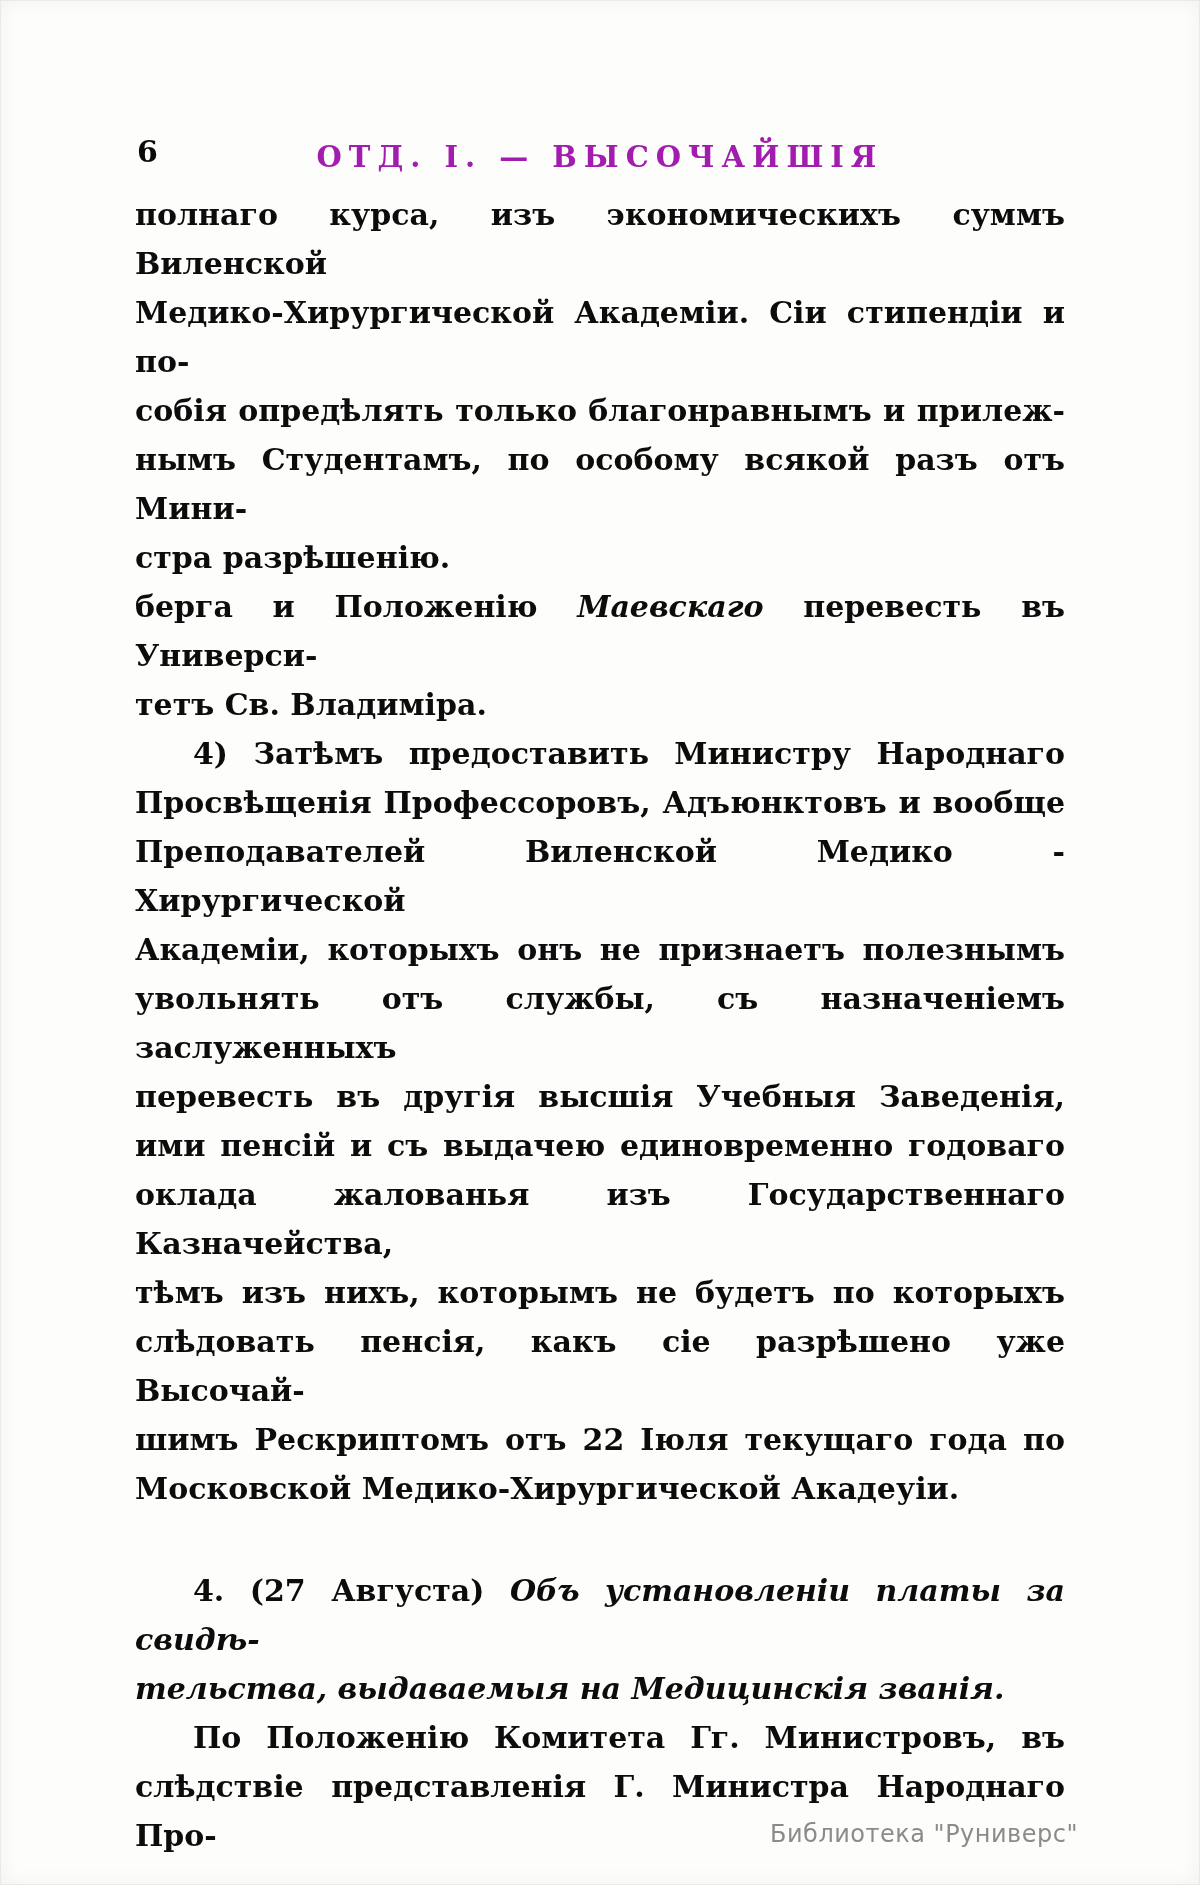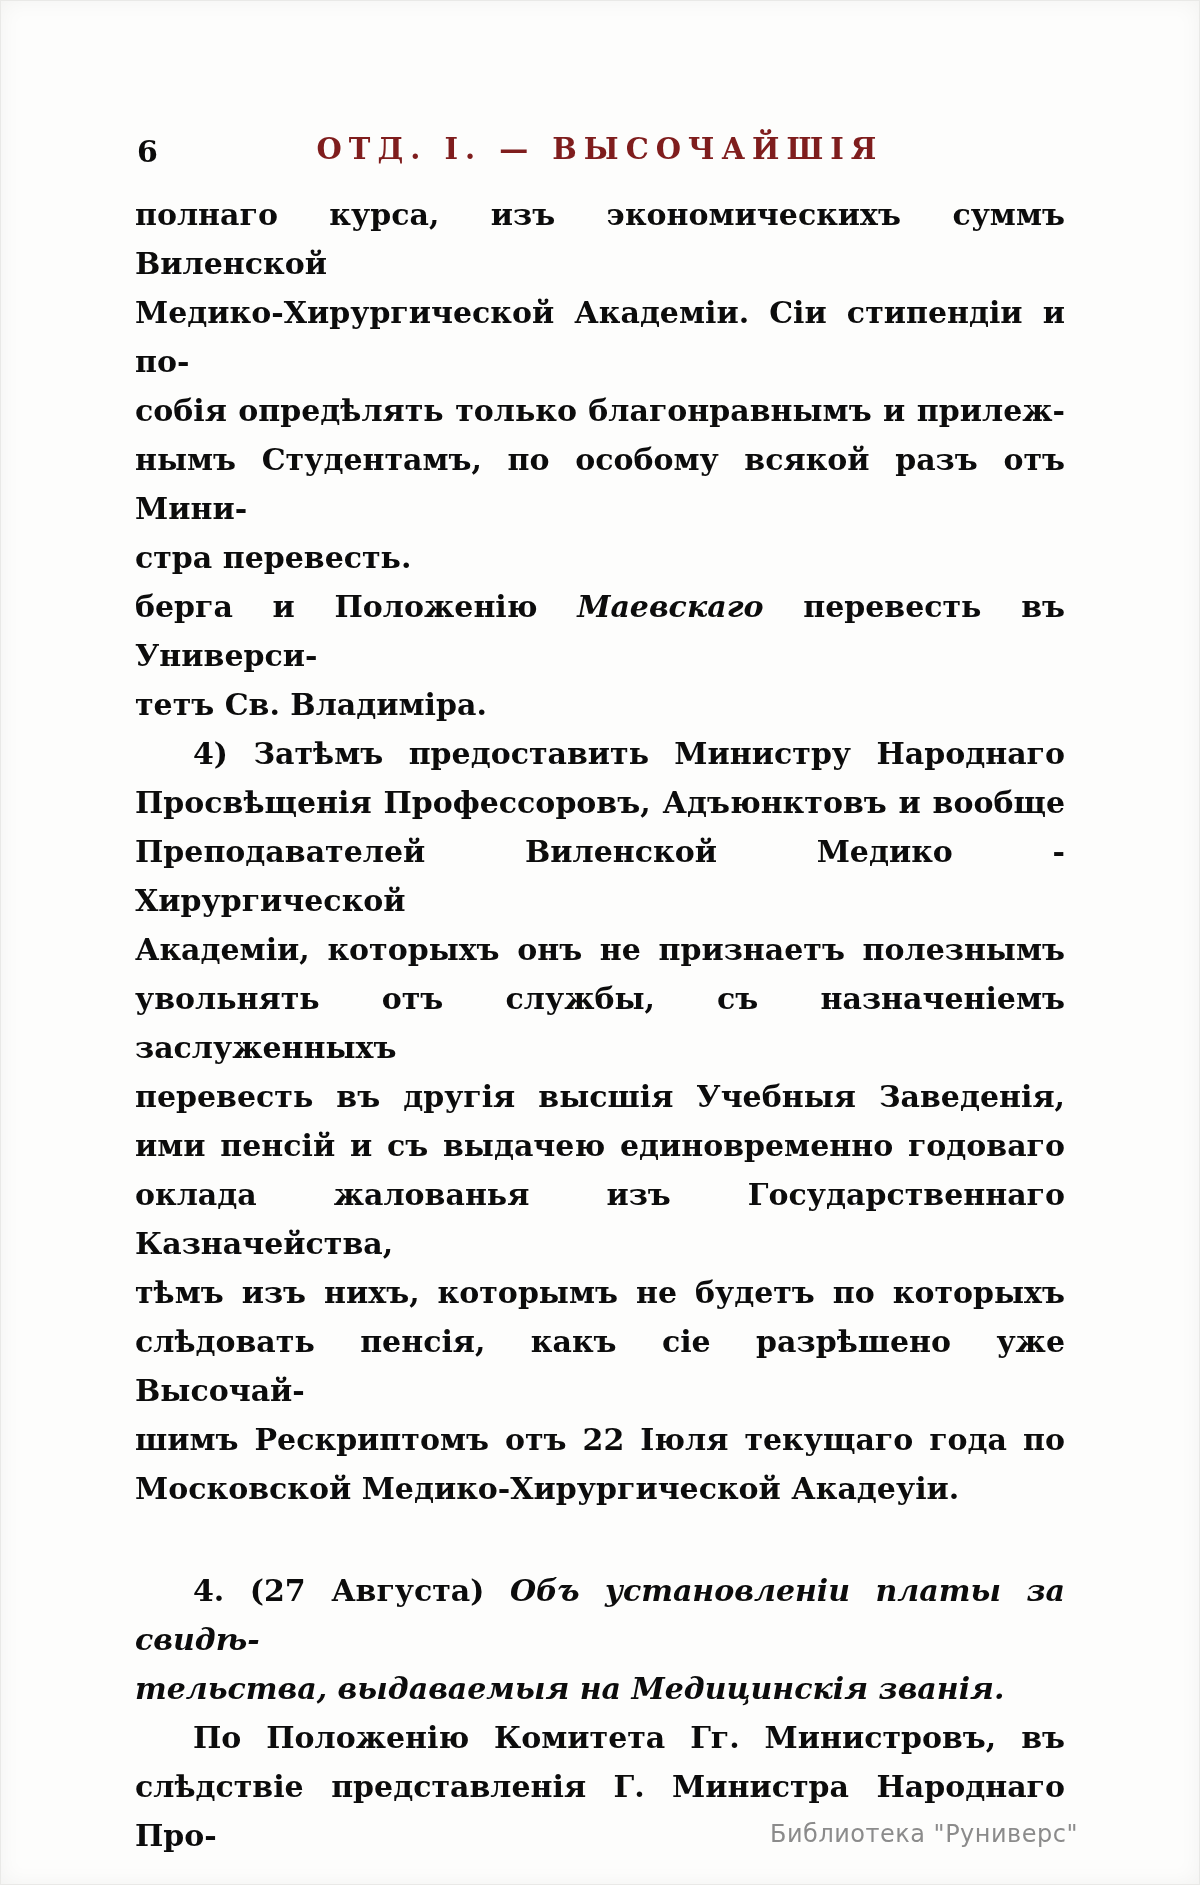--- a/index.html
+++ b/index.html
@@ -18,25 +18,25 @@
   
   .pagehead {
     position: absolute;
     top: 132px; left: 135px; width: 930px; height: 40px;
   }
   .pagenum {
     position: absolute; left: 2px; top: 2px;
     font-size: 30px; font-weight: bold; color: #0b0b0b;
   }
   .runtitle {
-    position: absolute; left: 0; right: 0; top: 0;
+    position: absolute; left: 0; right: 0; top: 8px;
     text-align: center;
     font-size: 29px; font-weight: bold;
     letter-spacing: 7px;
-    color: #7f1d1d;
+    color: #a21caf;
     white-space: nowrap;
   }
   
   .text {
     position: absolute;
     top: 190px; left: 135px; width: 930px;
     font-size: 30px; font-weight: bold;
     color: #0c0c0c;
     line-height: 49px;
   }
@@ -65,21 +65,21 @@
     <span class="pagenum">6</span>
     <span class="runtitle">ОТД. I. — ВЫСОЧАЙШІЯ</span>
   </div>
 
   <div class="text">
 
     <div class="line j">полнаго курса, изъ экономическихъ суммъ Виленской</div>
     <div class="line j">Медико-Хирургической Академіи. Сіи стипендіи и по-</div>
     <div class="line j">собія опредѣлять только благонравнымъ и прилеж-</div>
     <div class="line j">нымъ Студентамъ, по особому всякой разъ отъ Мини-</div>
-    <div class="line last">стра перевесть.</div>
+    <div class="line last">стра разрѣшенію.</div>
 
     <div class="line j"><span>берга и Положенію </span><span class="it">Маевскаго</span><span> перевесть въ Универси-</span></div>
     <div class="line last">тетъ Св. Владиміра.</div>
 
     <div class="line j ind">4) Затѣмъ предоставить Министру Народнаго</div>
     <div class="line j">Просвѣщенія Профессоровъ, Адъюнктовъ и вообще</div>
     <div class="line j">Преподавателей Виленской Медико - Хирургической</div>
     <div class="line j">Академіи, которыхъ онъ не признаетъ полезнымъ</div>
     <div class="line j">увольнять отъ службы, съ назначеніемъ заслуженныхъ</div>
     <div class="line j">перевесть въ другія высшія Учебныя Заведенія,</div>

